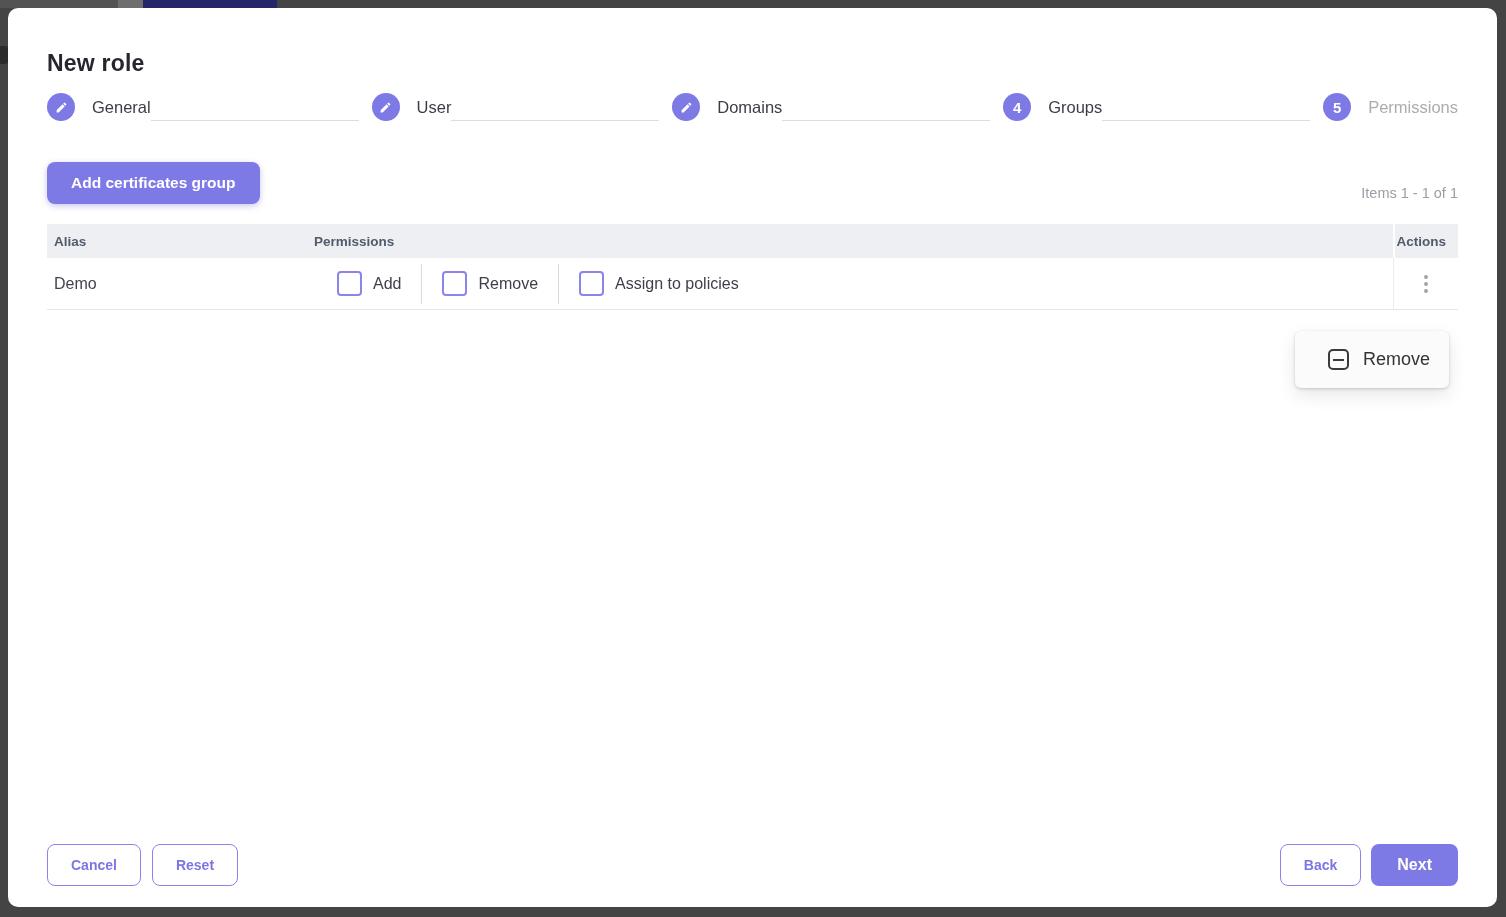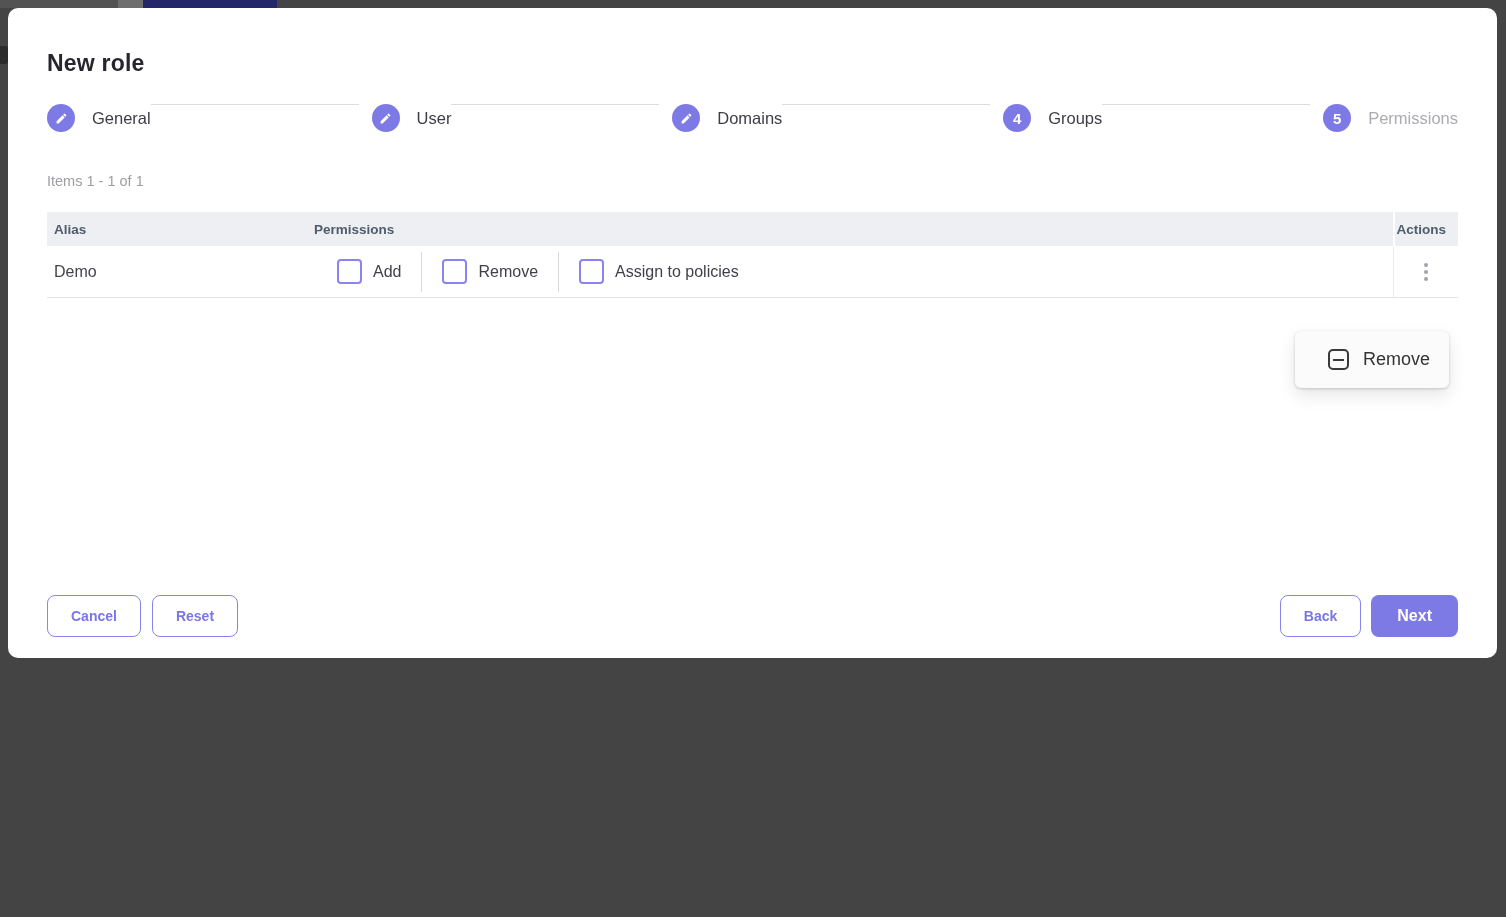--- a/index.html
+++ b/index.html
@@ -10,28 +10,28 @@
     position:relative;
     overflow:hidden;
   }
   .top-strip { position:absolute; top:0; left:0; right:0; height:8px; }
   .seg-a { position:absolute; left:0; top:0; width:118px; height:8px; background:#535353; }
   .seg-b { position:absolute; left:118px; top:0; width:25px; height:8px; background:#6e6e6e; }
   .seg-c { position:absolute; left:143px; top:0; width:134px; height:8px; background:var(--navy, #232669); }
   .left-nub { position:absolute; left:0; top:46px; width:8px; height:18px; background:#2c2c2c; border-radius:0 3px 3px 0; }
 
   .modal {
-    position:absolute; left:8px; top:8px; width:1489px; height:650px;
+    position:absolute; left:8px; top:8px; width:1489px; height:899px;
     background:#ffffff; border-radius:10px; padding:42px 39px 0;
   }
 
   .page-title { font-size:23px; font-weight:700; color:#26262e; letter-spacing:.2px; }
 
   
-  .stepper { margin-top:27px; display:flex; align-items:flex-start; }
+  .stepper { margin-top:16px; display:flex; align-items:flex-end; }
   .step { display:flex; align-items:center; flex-shrink:0; cursor:pointer; }
   .step-circle {
     width:28px; height:28px; border-radius:50%;
     background:var(--accent, #7e7ae5); color:#fff;
     display:flex; align-items:center; justify-content:center;
     font-size:15px; font-weight:700;
   }
   .step-label { margin-left:17px; font-size:16.5px; color:#3d3d47; }
   .step.upcoming .step-label { color:#ababb1; }
   .connector { flex:1; height:1px; background:#dcdce1; margin-right:13px; min-width:40px; }
@@ -164,20 +164,21 @@
     <div class="connector"></div>
 
     <div class="step upcoming">
       <span class="step-circle">5</span>
       <span class="step-label">Permissions</span>
     </div>
 
   </div>
 
   <div class="toolbar">
+    <button class="add-btn">Add certificates group</button>
     <span class="items-count">Items 1 - 1 of 1</span>
   </div>
 
   <div class="table">
     <div class="thead">
       <div class="col-alias">Alias</div>
       <div class="col-perms">Permissions</div>
       <div class="col-actions">Actions</div>
     </div>
 

